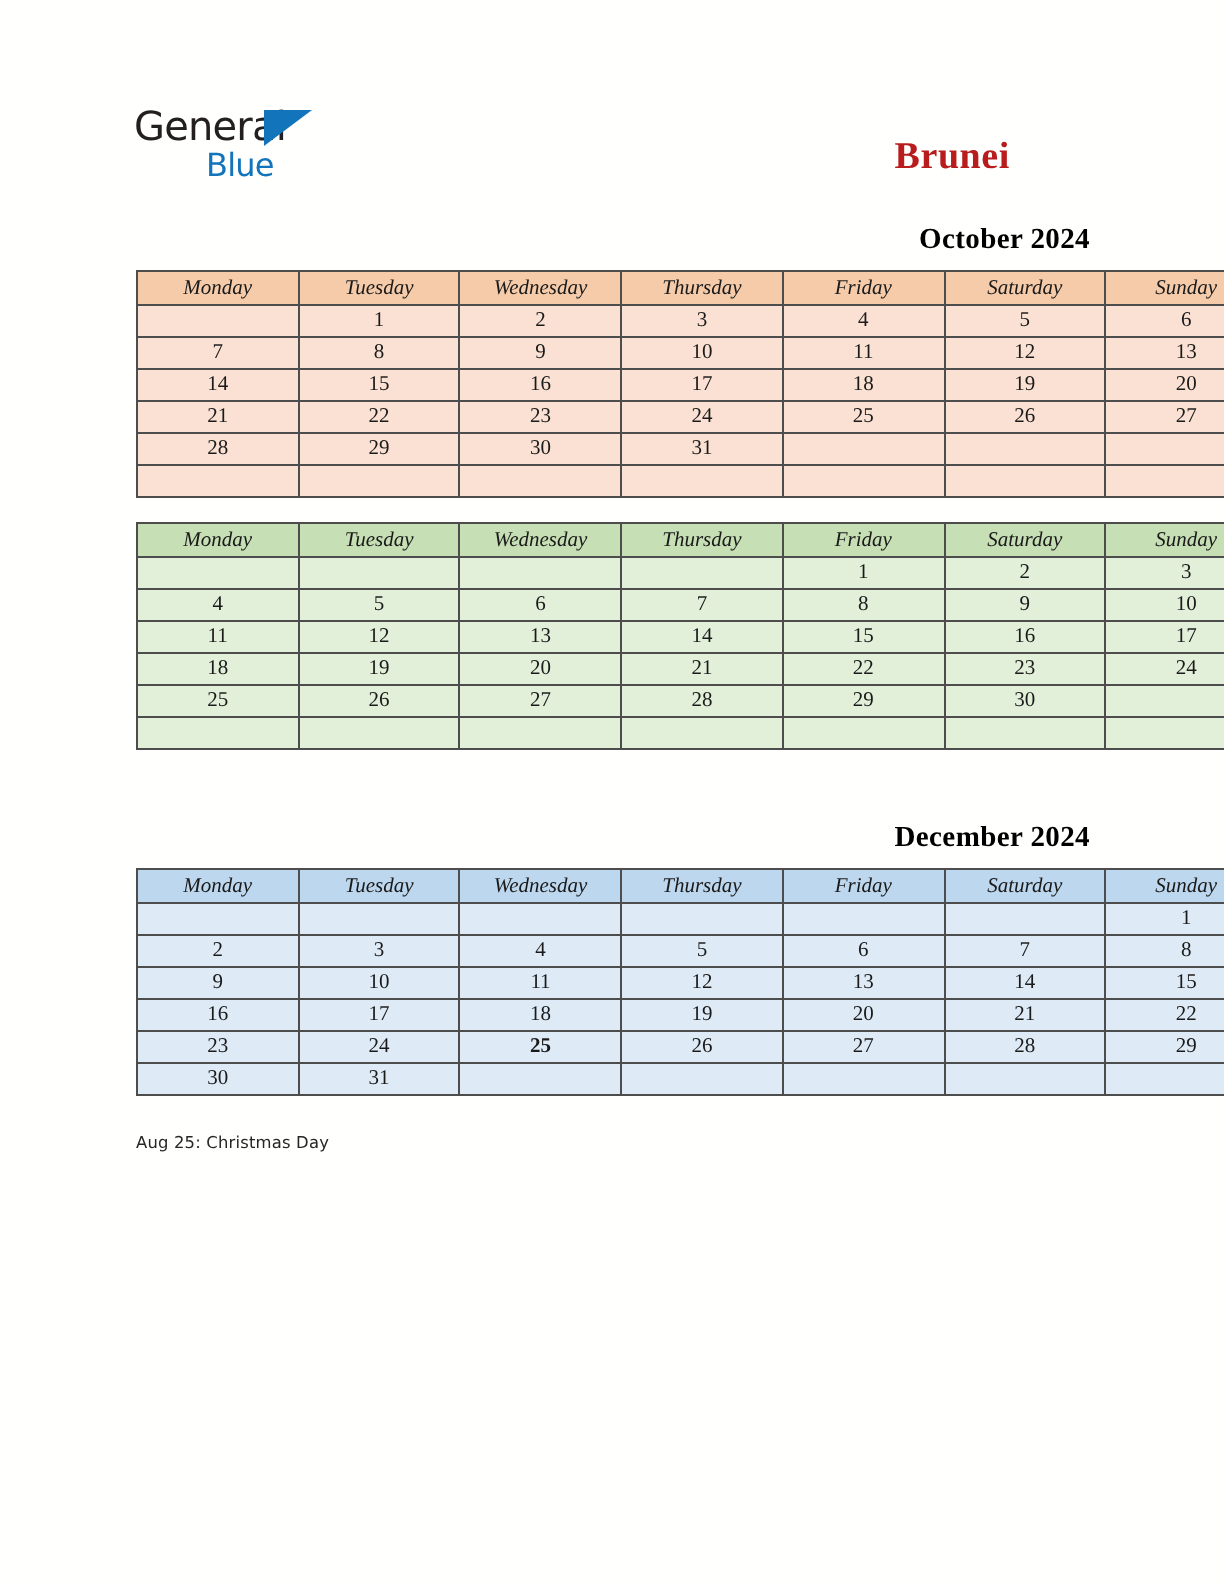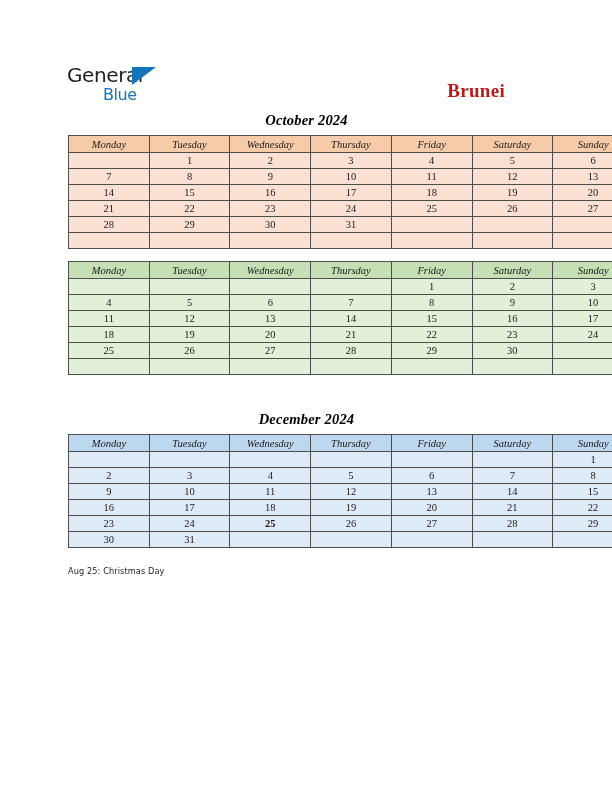--- a/index.html
+++ b/index.html
@@ -12,21 +12,21 @@
     background: #fffffe;
     font-family: "Liberation Sans", sans-serif;
     position: relative;
     overflow: hidden;
   }
 
   
   .page-header {
     position: absolute;
     left: 0;
-    top: 12px;
+    top: 0;
     width: 572px;
     height: 108px;
   }
   .logo {
     position: absolute;
     left: 67px;
     top: 52px;
     width: 120px;
     height: 46px;
   }
@@ -74,23 +74,22 @@
   .month-block {
     position: absolute;
     left: 68px;
     width: 477px;
   }
   #month-0 { top: 112px; }
   #month-1 { top: 261px; }
   #month-2 { top: 411px; }
 
   .month-title {
-    text-align: center;
+    text-align: right;
     font-family: "Liberation Serif", serif;
-    font-style: italic;
     font-weight: bold;
     font-size: 14.5px;
     color: #000000;
     margin-bottom: 6px;
     letter-spacing: 0.2px;
   }
 
   table.cal {
     border-collapse: collapse;
     width: 566px;

